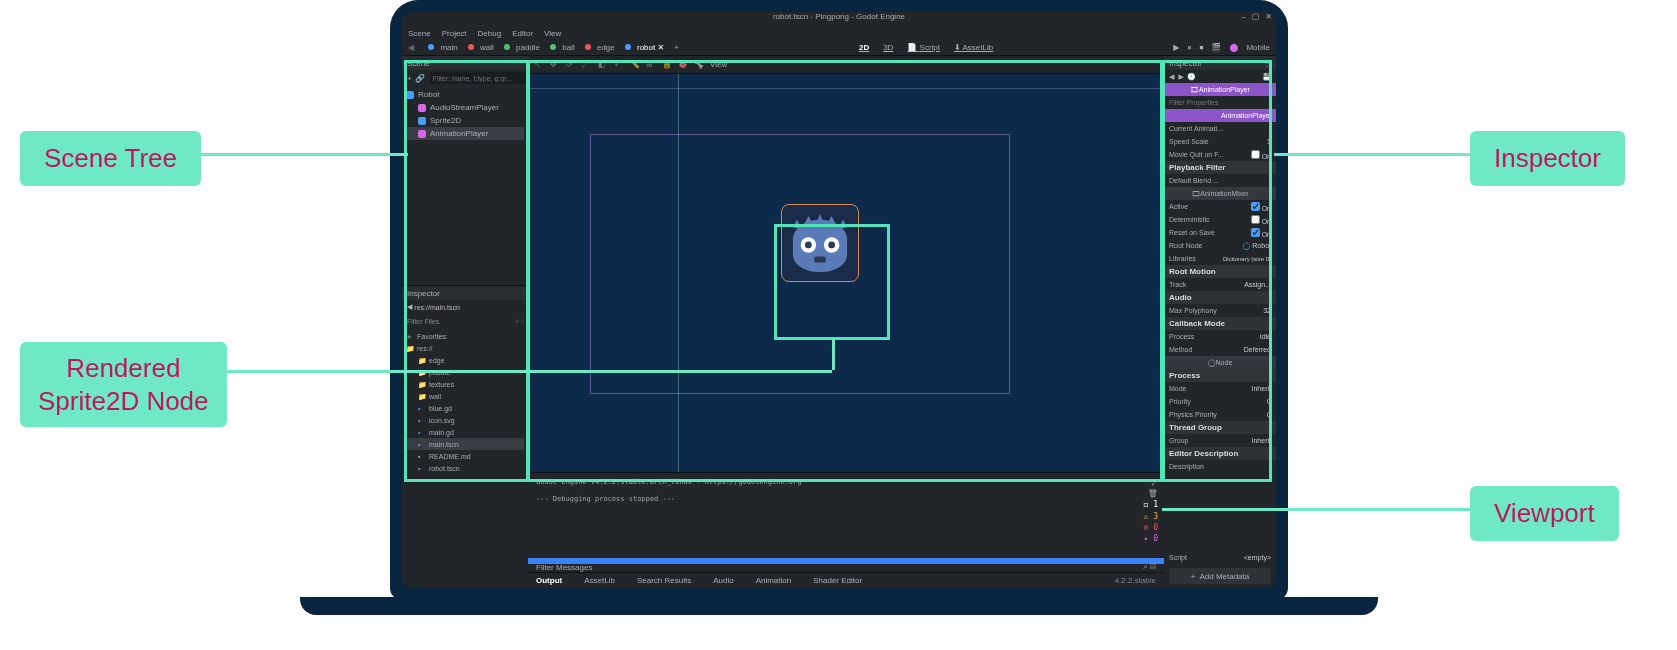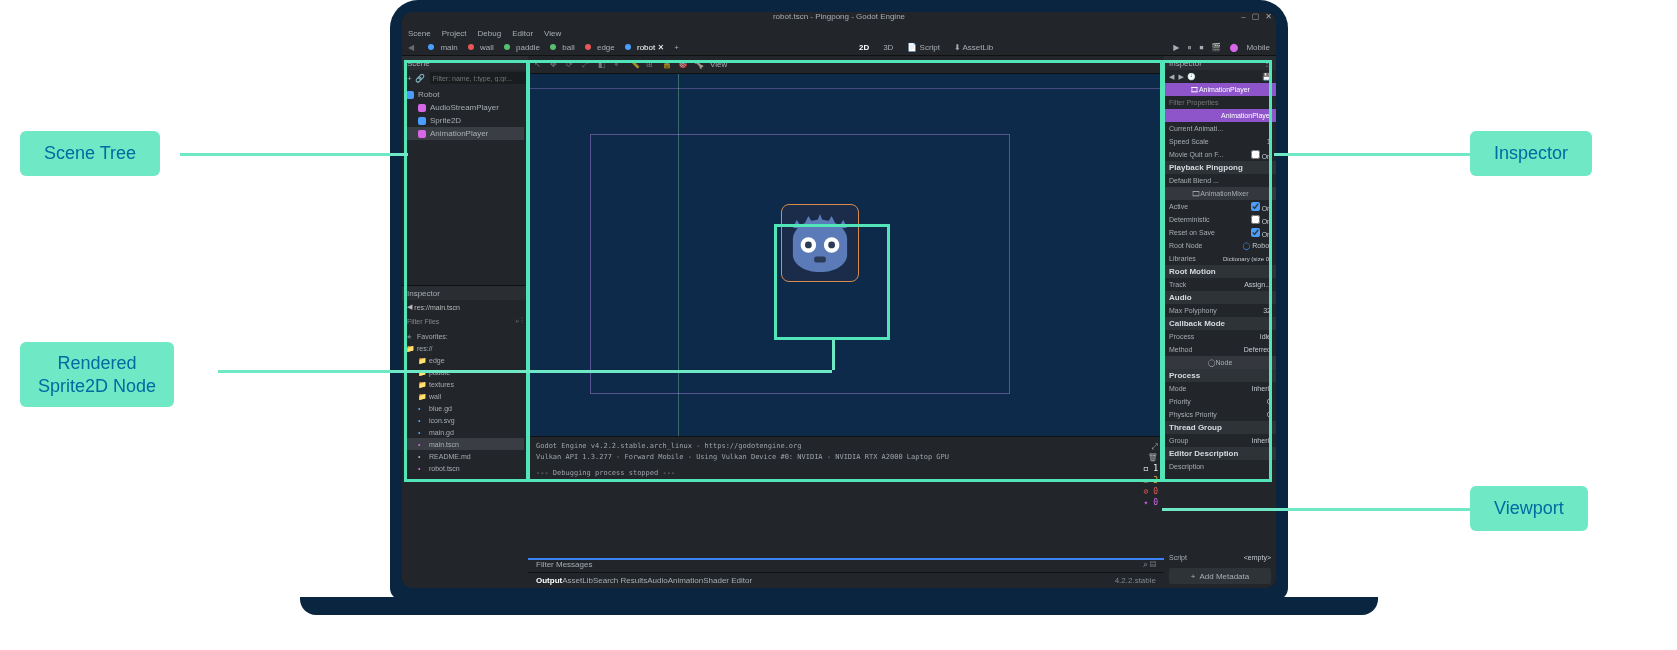--- a/index.html
+++ b/index.html
@@ -71,21 +71,21 @@
     background: #22262a;
     height: 16px;
     display: flex;
     align-items: center;
     justify-content: space-between;
     padding: 0 6px;
     border-bottom: 1px solid #111;
   }
   .toptoolbar .tabs { display: flex; gap: 10px; align-items: center; }
   .toptoolbar .tabs span:first-child { margin-right:4px; }
-  .toptoolbar .modes { display: flex; gap: 14px; align-items: center; }
+  .toptoolbar .modes { display: flex; gap: 14px; align-items: center; text-decoration: underline; }
   .toptoolbar .modes .active { color:#fff; font-weight:600; }
   .toptoolbar .right { display:flex; gap:8px; align-items:center; }
   .dot { display:inline-block; width:6px; height:6px; border-radius:50%; }
   
   .editor-body {
     position: absolute;
     top: 44px; left:0; right:0; bottom:0;
     display: flex;
   }
   .left-col { width: 126px; display:flex; flex-direction:column; background:#22262a; }
@@ -118,43 +118,43 @@
   }
   .viewport .vline { position:absolute; top:0; bottom:0; width:1px; background:rgba(140,230,170,.35); left:150px;}
   .viewport .camrect { position:absolute; border:1px solid rgba(155,120,210,.55); top:60px; left:62px; width:420px; height:260px;}
   .sprite {
     position:absolute; top:130px; left:253px; width:78px; height:78px;
     background:#1a2c4a; border:1px solid #d88b4a; border-radius:8px;
     display:flex; align-items:center; justify-content:center;
   }
   .sprite svg { width:62px; height:62px; }
 
-  .bottom-panel { height:152px; background:#22262a; border-top:1px solid #111; display:flex; flex-direction:column;}
+  .bottom-panel { height:116px; background:#22262a; border-top:1px solid #111; display:flex; flex-direction:column;}
   .console { flex:1; padding:4px 8px; font-family: monospace; font-size:7px; color:#9ea4ab; line-height:1.5; position:relative;}
   .console .side-icons { position:absolute; right:6px; top:4px; text-align:right; font-size:8px; line-height:1.4;}
-  .bottom-filter { height:14px; display:flex; justify-content:space-between; align-items:flex-start; padding:0 8px; border-top:2px solid #3b82f6;}
-  .bottom-tabs { height:16px; display:flex; align-items:center; gap:0; padding:0 8px; border-top:1px solid #111;text-align:right;}
+  .bottom-filter { height:14px; display:flex; justify-content:space-between; align-items:flex-end; padding:0 8px; border-top:6px solid #3b82f6;}
+  .bottom-tabs { height:16px; display:flex; align-items:center; gap:22px; padding:0 8px; border-top:1px solid #111;text-align:right;}
   .bottom-tabs .out { color:#fff; font-weight:600; }
   .bottom-tabs .ver { margin-left:auto; color:#7f8690; }
 
   .right-col { width: 112px; background:#22262a; display:flex; flex-direction:column; }
   .insp-header { height:14px; display:flex; align-items:center; justify-content:space-between; padding:0 5px; background:#2a2e33;}
   .insp-row { display:flex; align-items:center; justify-content:space-between; height:13px; padding:0 5px; font-size:7px;}
   .insp-row .val { color:#c7ccd2; }
   .insp-row input[type=checkbox]{ width:9px; height:9px; accent-color:#4a9eff; }
   .section-head { height:13px; background:#2e3338; display:flex; align-items:center; padding:0 5px; font-weight:600; color:#d6dadf;}
   .section-sub { height:13px; display:flex; align-items:center; justify-content:center; background:#34383e; font-size:7px;}
   .addmeta { height:16px; display:flex; align-items:center; justify-content:center; gap:4px; margin:4px 5px; background:#2e3338; border-radius:2px;}
 
   
   .callout {
     position:absolute;
     background:#6ee8c5;
-    color:#0369a1;
-    font-size: 18px;
+    color:#be185d;
+    font-size: 26px;
     font-weight: 500;
     padding: 12px 24px;
     border-radius: 6px;
     white-space: nowrap;
   }
   .callout.multi { text-align:center; line-height:1.25; padding:10px 18px;}
   .conn-line {
     position:absolute;
     background:#6ee8c5;
     height:3px;
@@ -334,21 +334,20 @@
               <circle cx="44" cy="34" r="3.5" fill="#2b3a55"></circle>
               <rect x="26" y="46" width="12" height="6" rx="2" fill="#2b3a55"></rect>
               <path fill="#5a7bb8" d="M8 8 L14 18 L4 16 Z M56 8 L50 18 L60 16 Z M32 2 L36 12 L28 12 Z M20 4 L26 14 L16 12 Z M44 4 L38 14 L48 12 Z"></path>
             </svg>
           </div>
         </div>
 
         <div class="bottom-panel">
           <div class="console">
             <div>Godot Engine v4.2.2.stable.arch_linux - https://godotengine.org</div>
-            <div>Vulkan API 1.3.277 - Forward Mobile - Using Vulkan Device #0: NVIDIA - NVIDIA RTX A2000 Laptop GPU</div>
             <div style="height:6px"></div>
             <div>--- Debugging process stopped ---</div>
             <div class="side-icons">
               <div>⤢</div>
               <div>🗑</div>
               <div style="color:#fff">◻ <span>1</span></div>
               <div style="color:#e0b84a">⚠ <span>3</span></div>
               <div style="color:#e85656">⊘ <span>0</span></div>
               <div style="color:#d567e8">✦ <span>0</span></div>
             </div>
@@ -393,21 +392,21 @@
             <span class="val"></span>
           </div>
         <div class="insp-row">
             <span>Speed Scale</span>
             <span class="val">1</span>
           </div>
         <div class="insp-row">
             <span>Movie Quit on F...</span>
             <span><input type="checkbox" style=""> <span class="val">On</span></span>
           </div>
-        <div class="section-head">Playback Pingpong</div>
+        <div class="section-head">Playback Filter</div>
         <div class="insp-row">
             <span>Default Blend ...</span>
           </div>
         <div class="section-sub">🎞 <span>AnimationMixer</span></div>
         <div class="insp-row">
             <span>Active</span>
             <span><input type="checkbox" checked="" style=""> <span class="val">On</span></span>
           </div>
         <div class="insp-row">
             <span>Deterministic</span>

